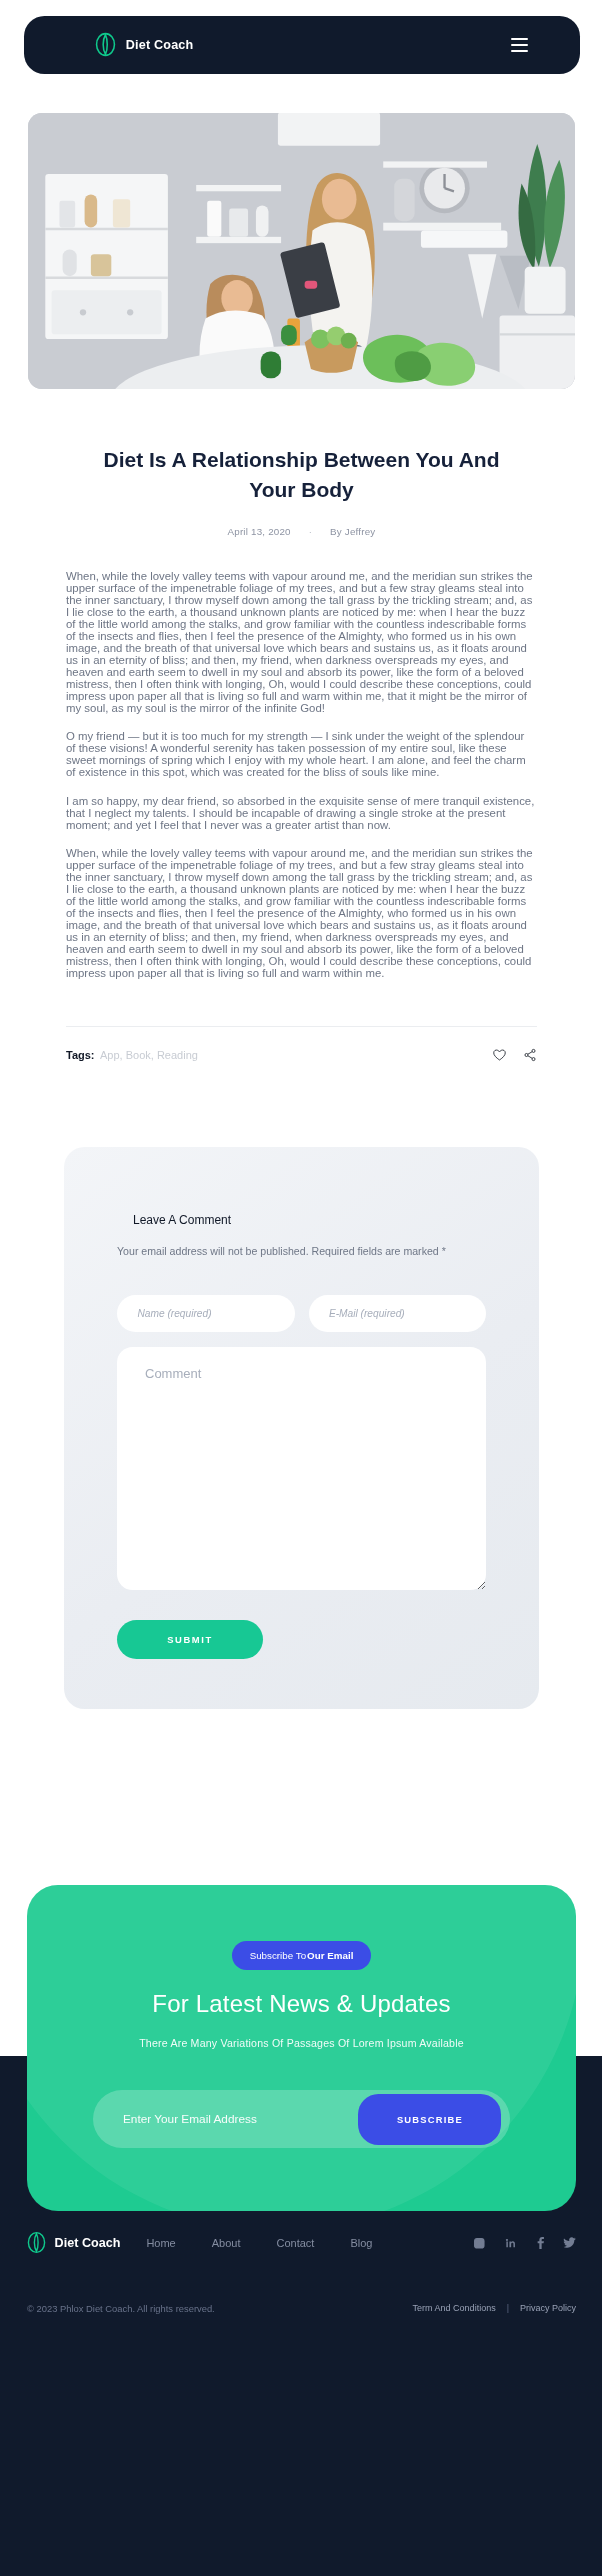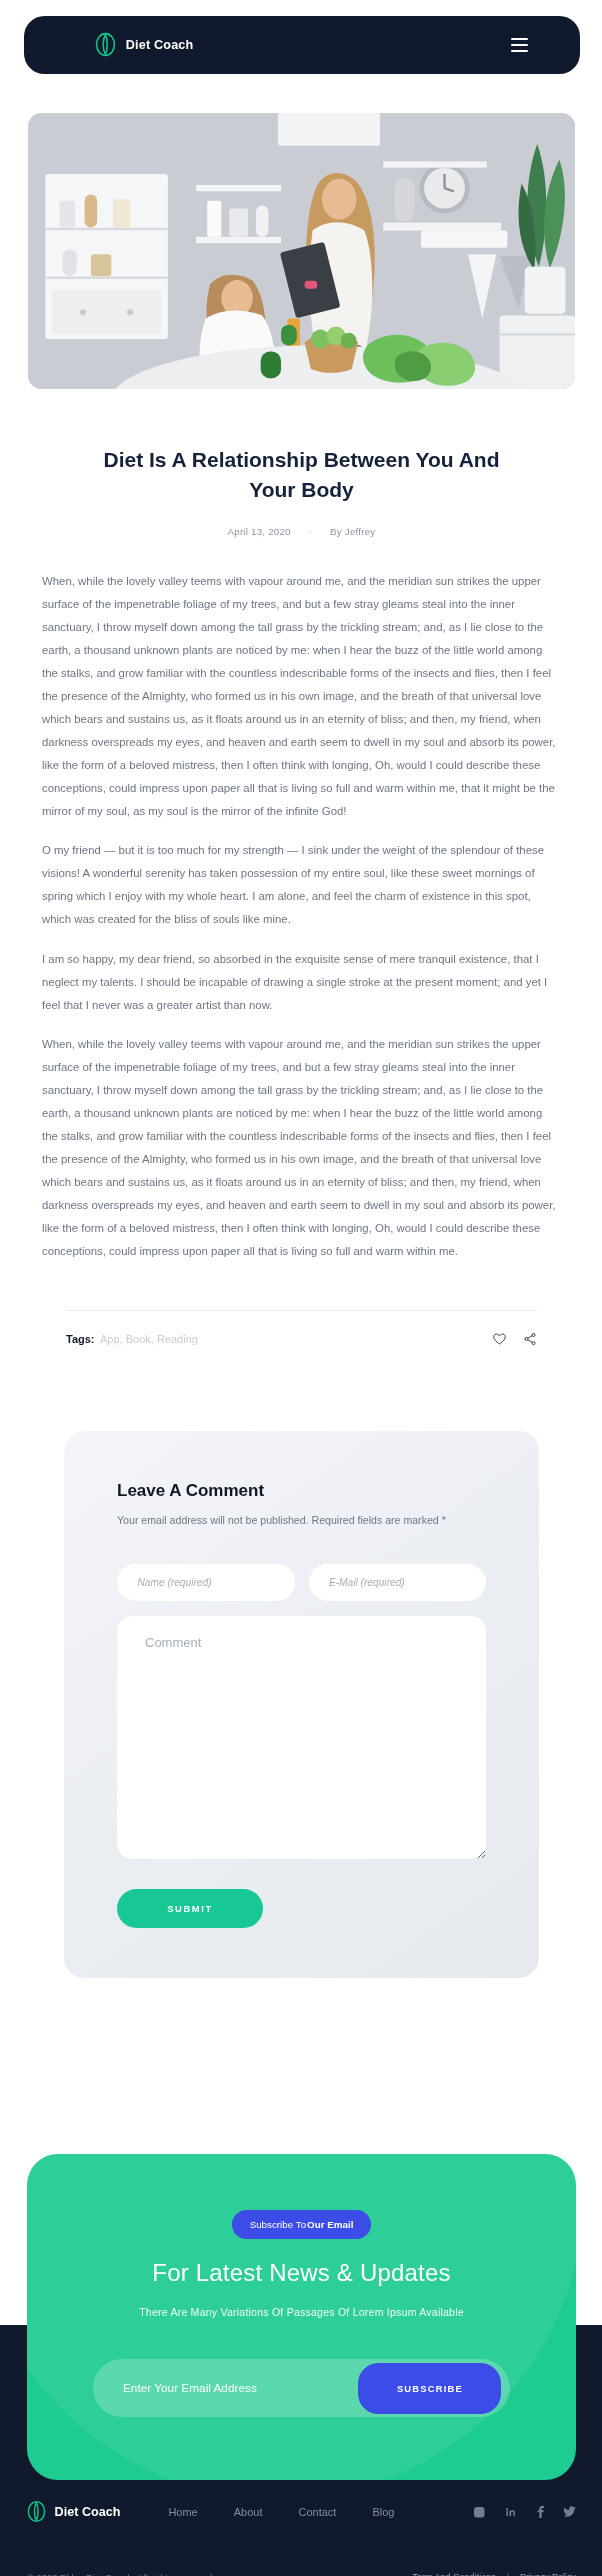--- a/index.html
+++ b/index.html
@@ -20,36 +20,36 @@
   .hero svg{display:block;width:100%;height:100%;}
 
   
   .post-title{margin:56px auto 0;max-width:408px;text-align:center;font-size:21px;line-height:1.45;
     color:#16213a;font-weight:bold;}
   .post-meta{margin-top:20.4px;display:flex;justify-content:center;align-items:center;gap:18px;
     color:#8e94a3;font-size:9.8px;letter-spacing:0.2px;}
   .meta-dot{color:#b4b9c4;font-size:9.4px;}
 
   
-  .article-body{margin:33px 42px 0;color:#6d7585;font-size:11.4px;line-height:23px;}
+  .article-body{margin:33px 66px 0;color:#6d7585;font-size:11.4px;line-height:12px;}
   .article-body p{margin:0;}
   .article-body p + p{margin-top:16.5px;}
 
   
   .tags-row{margin:47px 66px 0;border-top:0.8px solid #ebedf0;padding-top:20.4px;display:flex;align-items:center;}
   .tags-label{font-weight:bold;color:#111826;font-size:11px;}
   .tags-list{color:#c8ccd3;margin-left:5.5px;font-size:11px;}
   .article-actions{margin-left:auto;display:flex;gap:15.7px;align-items:center;}
   .action-icon{cursor:pointer;display:flex;}
   .action-icon svg{stroke:#2c313a;fill:none;stroke-width:1.6;}
 
   
   .comment-card{margin:85px 64px 0;border-radius:20.4px;padding:50px 53px;box-sizing:border-box;
     background:linear-gradient(145deg,#f3f5f8 0%,#eaedf2 55%,#e6eaef 100%);}
-  .comment-heading{margin:0;font-size:17px;color:#101827;font-weight:bold;}
+  .comment-heading{margin:16px;font-size:12px;color:#101827;font-weight:normal;}
   .form-note{margin-top:11px;color:#6f7787;font-size:10.6px;line-height:1.6;max-width:337px;}
   .form-row{display:flex;gap:14px;margin-top:35px;}
   .form-row input{flex:1;height:37px;border:none;border-radius:19px;background:#ffffff;padding:0 20.4px;
     font-family:"Liberation Sans",sans-serif;font-size:10.2px;color:#374151;outline:none;min-width:0;}
   .form-row input::placeholder{color:#a7aebb;font-style:italic;}
   .comment-area{margin-top:15.7px;display:block;width:100%;height:243px;border:none;border-radius:15.7px;
     background:#ffffff;padding:19px 28px;box-sizing:border-box;font-family:"Liberation Sans",sans-serif;
     font-size:13px;color:#374151;outline:none;resize:vertical;}
   .comment-area::placeholder{color:#a7aebb;}
   .submit-btn{margin-top:30px;width:146px;height:39px;border:none;border-radius:19.6px;background:#17c894;
@@ -76,21 +76,21 @@
   .cta-input::placeholder{color:rgba(255,255,255,.96);}
   .subscribe-btn{width:143px;height:51px;border:none;border-radius:20.4px;background:#3b4de6;color:#ffffff;
     font-family:"Liberation Sans",sans-serif;font-size:9.4px;font-weight:bold;letter-spacing:1.2px;cursor:pointer;}
 
   
   .site-footer{background:#101a2c;flex:1;padding:20.4px 27px 14px;box-sizing:border-box;
     display:flex;flex-direction:column;}
   .footer-top{display:flex;align-items:center;}
   .footer-brand{display:flex;align-items:center;gap:8.6px;}
   .footer-brand-name{color:#ffffff;font-size:12.6px;font-weight:bold;}
-  .footer-nav{display:flex;gap:36px;margin-left:48px;}
+  .footer-nav{display:flex;gap:36px;margin-left:26px;}
   .footer-nav span{color:#848da1;font-size:11px;cursor:pointer;}
   .footer-social{margin-left:auto;display:flex;gap:19.6px;align-items:center;}
   .social-icon{color:#737d93;font-size:10.2px;font-weight:bold;cursor:pointer;display:flex;align-items:center;}
   .social-icon svg{fill:#737d93;}
   .footer-divider{margin-top:22px;border:none;border-top:0.8px solid #2a3346;}
   .footer-bottom{margin-top:19px;display:flex;justify-content:space-between;align-items:center;}
   .copyright{color:#68728a;font-size:9.4px;}
   .legal{display:flex;gap:11px;align-items:center;}
   .legal span{color:#98a1b5;font-size:9px;cursor:pointer;}
   .legal .legal-sep{color:#5c6680;cursor:default;}

